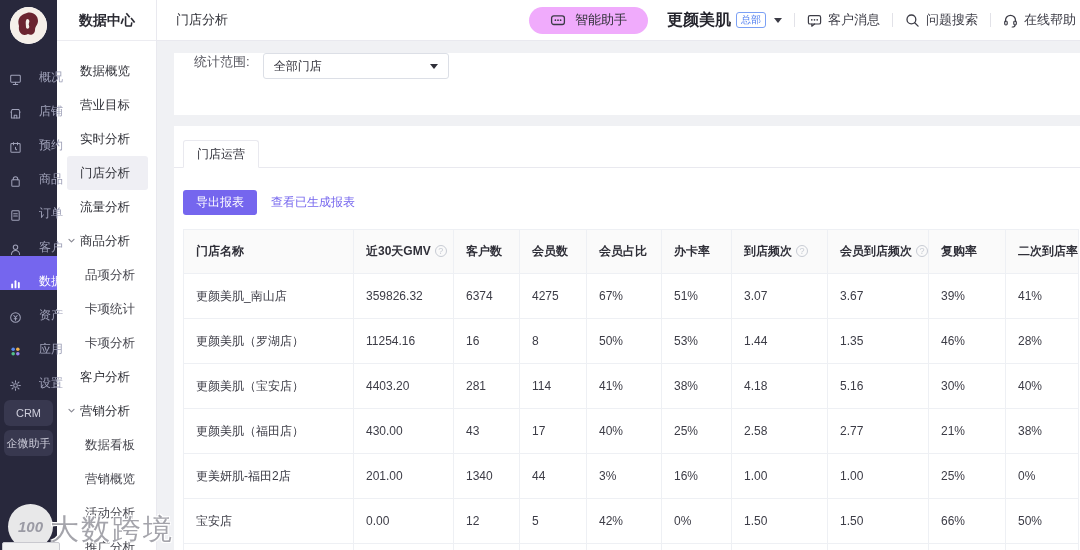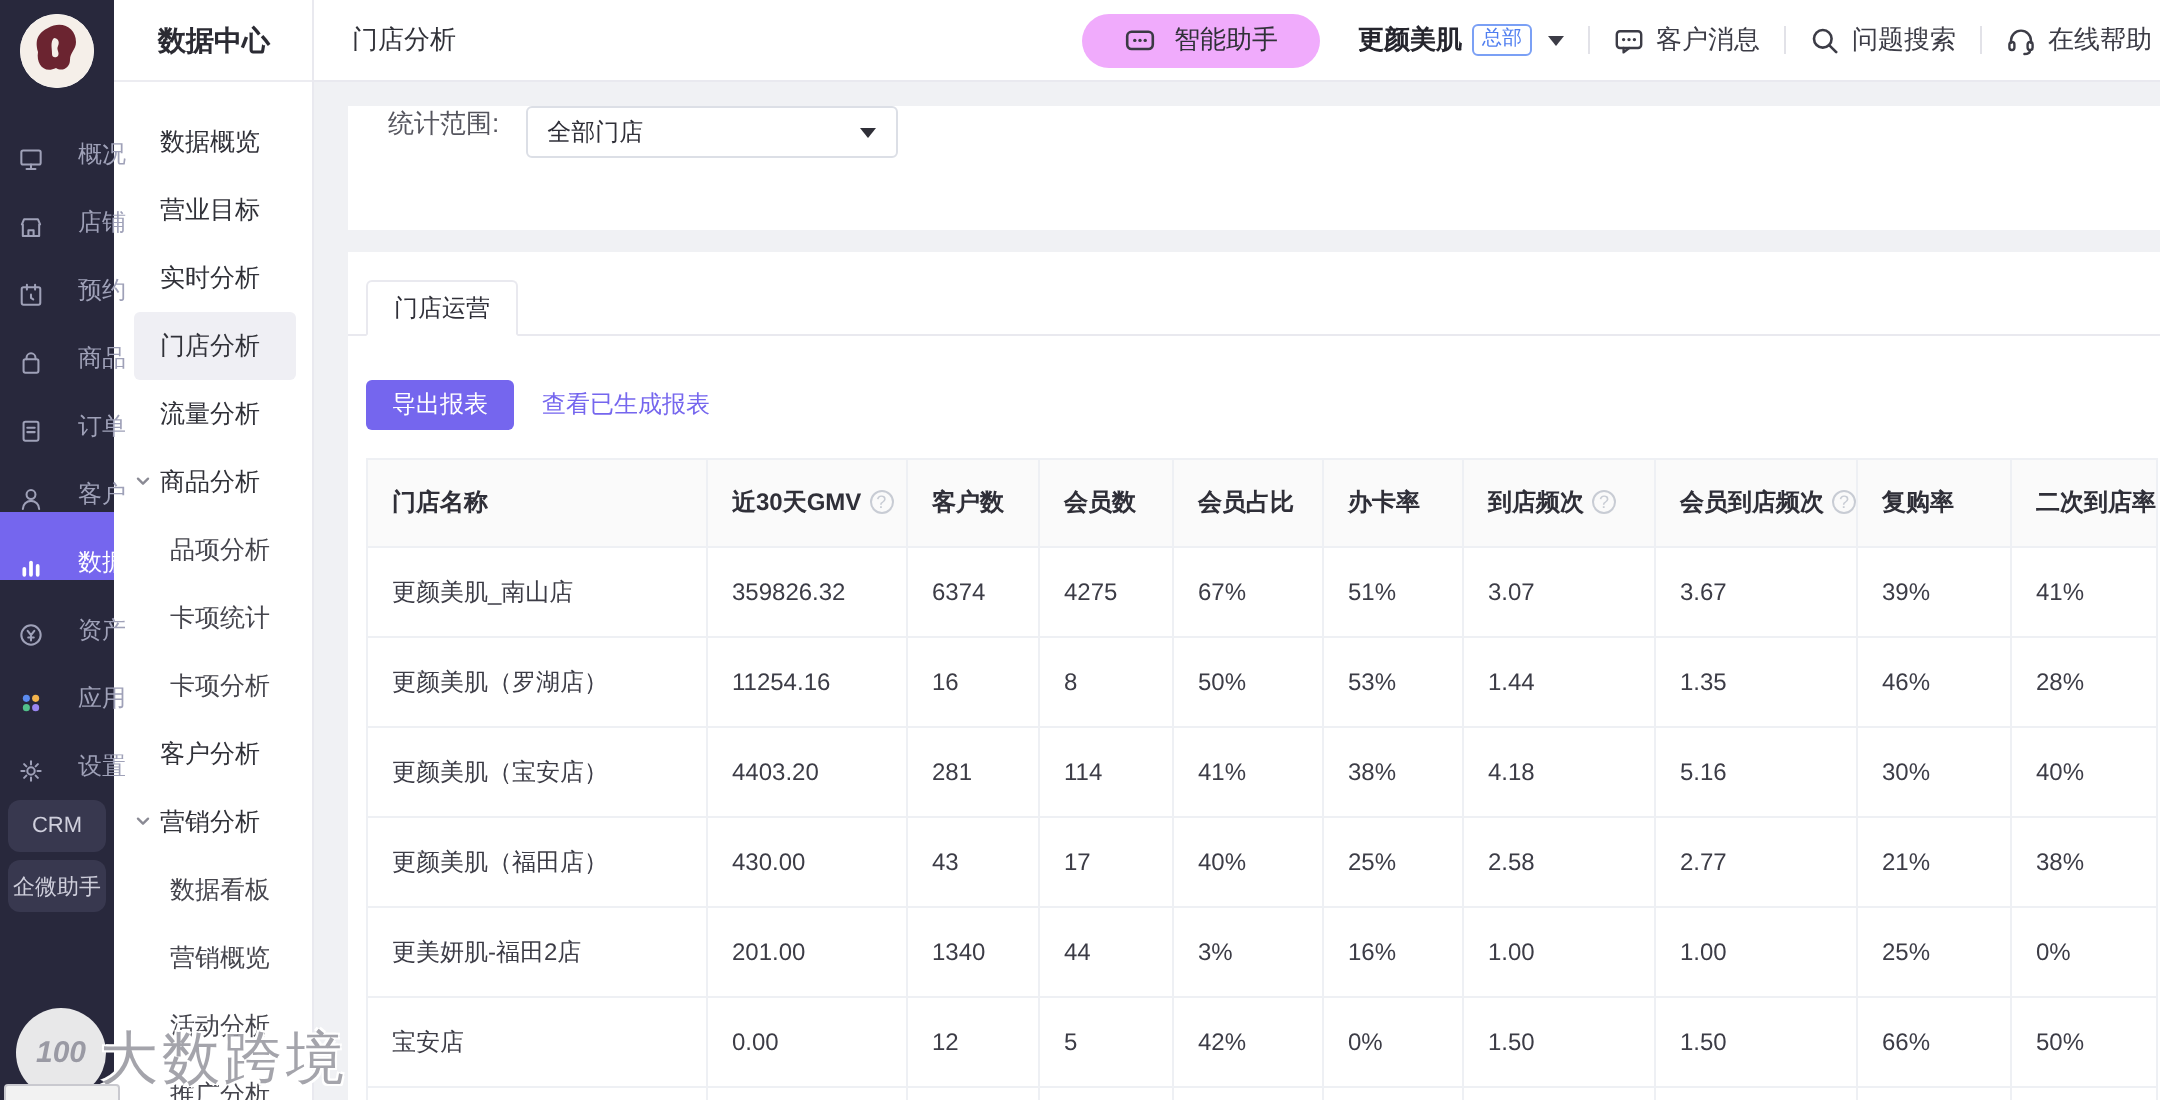--- a/index.html
+++ b/index.html
@@ -31,21 +31,21 @@
   .sm-item .chev { position:absolute; left:0; top:12px; }
 
   
   .topbar { position:absolute; left:157px; top:0; right:0; height:41px; background:#fff;
     border-bottom:1px solid #e9e9ef; display:flex; align-items:center; padding:0 4px 0 19px; z-index:3; }
   .breadcrumb { font-size:13px; color:#303138; }
   .tb-spacer { flex:1; }
   .assistant-pill { display:flex; align-items:center; gap:9px; height:27px; padding:0 21px;
     background:#f0abfc; border-radius:15px; font-size:13px; color:#303138; cursor:pointer; }
   .account { display:flex; align-items:center; gap:5px; margin-left:19px; cursor:pointer; }
-  .account-name { font-size:13px; font-weight:bold; color:#25252d; }
+  .account-name { font-size:16px; font-weight:bold; color:#25252d; }
   .account-badge { font-size:10px; color:#4e7df0; border:1px solid #7ba0f5; border-radius:3px;
     padding:1px 4px; line-height:1.2; }
   .caret { width:0; height:0; border-left:4px solid transparent; border-right:4px solid transparent;
     border-top:5px solid #3c3c46; margin-left:3px; }
   .tb-actions { display:flex; align-items:center; }
   .tb-divider { width:1px; height:14px; background:#e2e2e8; margin:0 12px; }
   .tb-action { display:flex; align-items:center; gap:6px; font-size:13px; color:#3c3c46; cursor:pointer; }
 
   
   .content { position:absolute; left:157px; top:41px; right:0; bottom:0; background:#f0f1f4; overflow:hidden; }

